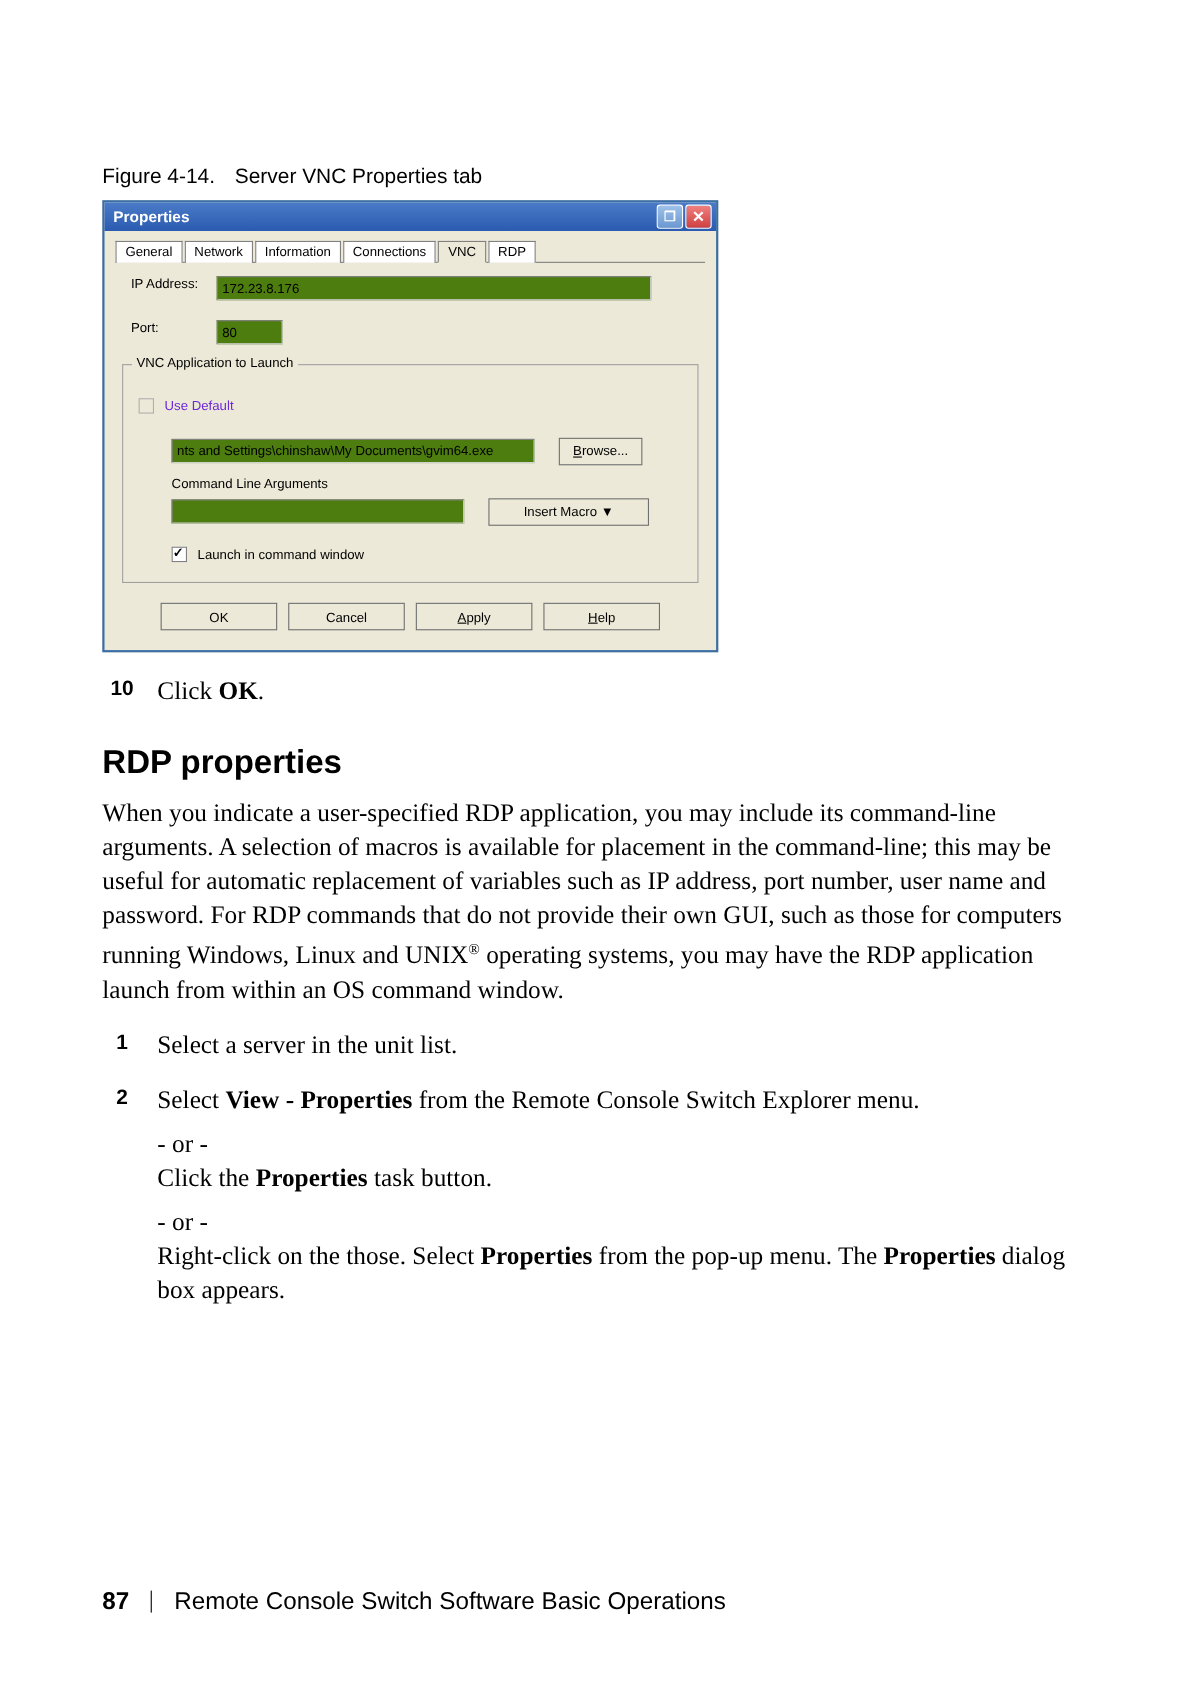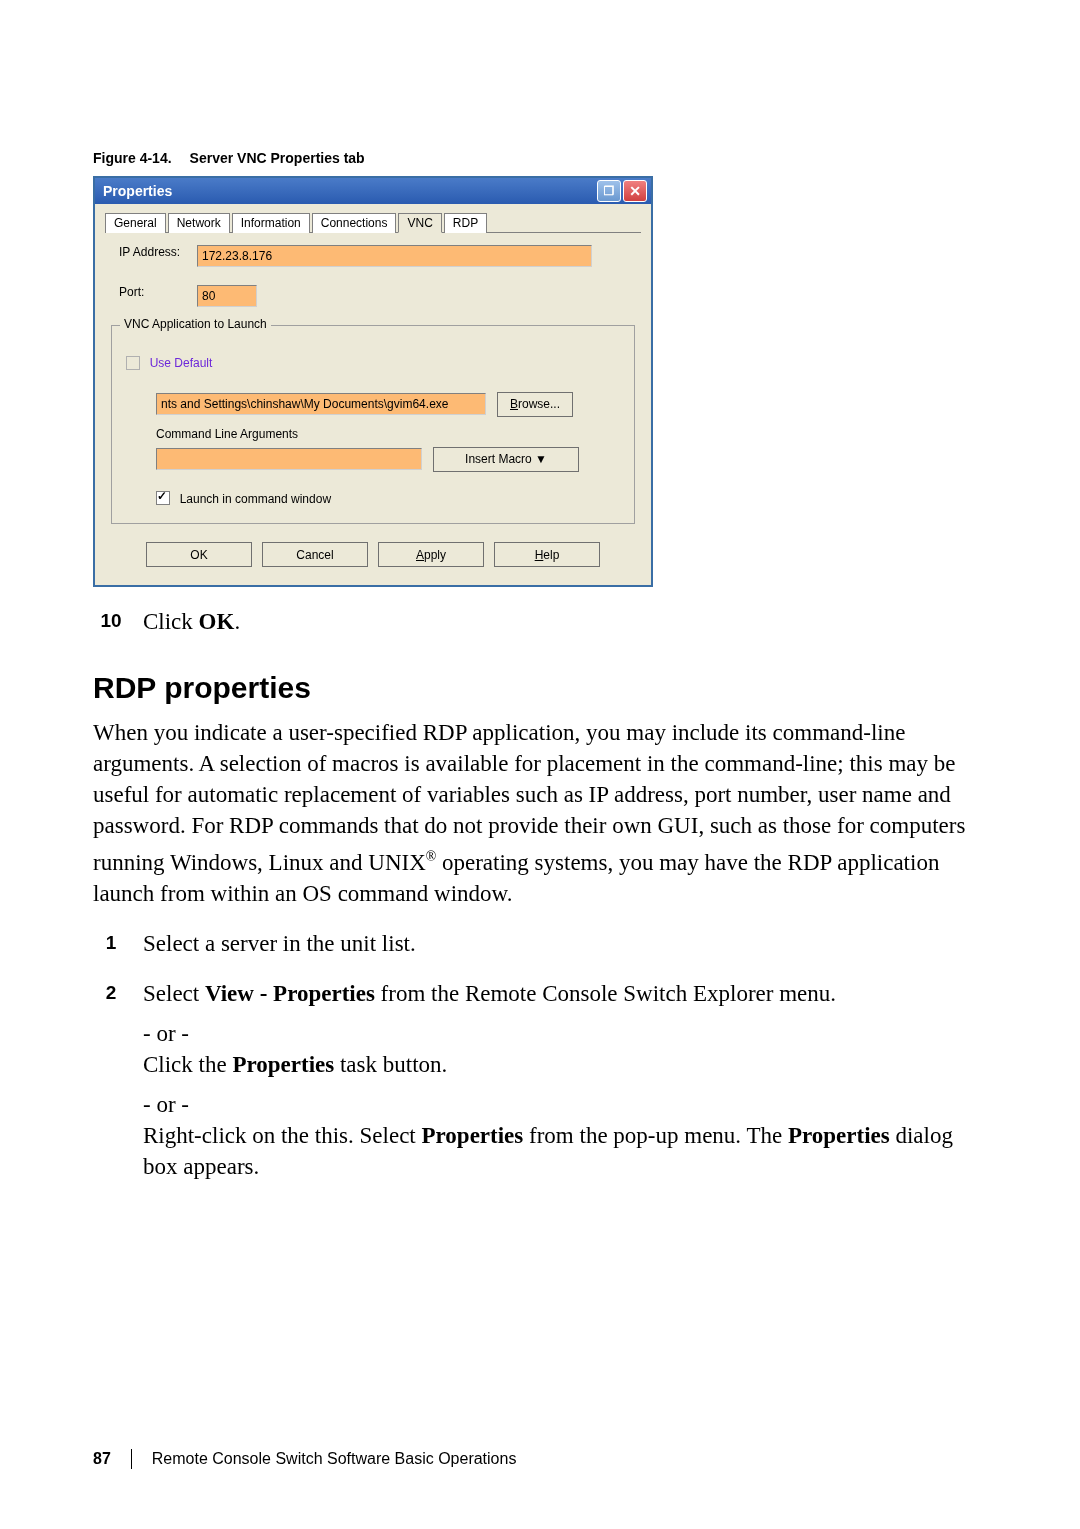--- a/index.html
+++ b/index.html
@@ -1,56 +1,56 @@
 <!DOCTYPE html>
 <html><head>
 <meta charset="utf-8">
 <style>
 html,body{margin:0;padding:0;background:#fff;font-family:"Times New Roman",serif;color:#000}
 .page{width:1080px;min-height:1529px;padding:150px 93px 60px 93px;box-sizing:border-box;position:relative}
-.fig-caption{font-family:Arial,Helvetica,sans-serif;font-weight:bold;font-size:14px;margin-bottom:10px}
+.fig-caption{font-family:Arial,Helvetica,sans-serif;font-weight:normal;font-size:19px;margin-bottom:10px}
 .fig-caption .num{margin-right:18px}
 .dialog{width:556px;border:2px solid #3a6ea5;background:#ece9d8;font-family:Tahoma,Arial,sans-serif;font-size:13px}
 .dlg-title{background:linear-gradient(#4a7bc8,#2a5bb0);height:26px;line-height:26px;color:#fff;padding:0 4px 0 8px;display:flex;align-items:center;justify-content:space-between}
 .dlg-title-text{font-weight:bold;font-size:14px}
 .win-btns{display:flex;gap:2px}
 .win-btn{width:22px;height:20px;border:1px solid #fff;border-radius:3px;display:flex;align-items:center;justify-content:center;font-size:12px;font-weight:bold;font-family:Arial}
 .max{background:linear-gradient(#9fc1ea,#6a98d0);color:#fff}
 .close{background:linear-gradient(#f08080,#d04040);color:#fff;font-size:14px}
 .dlg-body{padding:8px 10px 10px 10px}
 .tabrow{display:flex;border-bottom:1px solid #808080;margin-bottom:12px}
 .tab{border:1px solid #808080;border-bottom:none;padding:2px 8px;font-size:12px;background:#ffffff;margin-right:2px;font-family:"Microsoft Sans Serif",Tahoma,sans-serif;position:relative;top:1px}
 .tab.sel{background:#ece9d8;border-bottom:1px solid #ece9d8}
 .fld{display:flex;align-items:flex-start;margin:8px 0 18px 14px}
 .lbl{width:78px;font-size:12px}
-.tin{border:1px solid #808080;border-right-color:#d0d0d0;border-bottom-color:#d0d0d0;background:#fdba74;height:20px;padding:0 4px;font-family:Tahoma,sans-serif;font-size:12px}
+.tin{border:1px solid #808080;border-right-color:#d0d0d0;border-bottom-color:#d0d0d0;background:#4d7c0f;height:20px;padding:0 4px;font-family:Tahoma,sans-serif;font-size:12px}
 .w-wide{width:385px}
 .w-port{width:50px}
 .group{border:1px solid #a0a0a0;margin:0 6px 10px 6px;position:relative;padding:28px 14px 18px 14px}
 .group-title{position:absolute;top:-9px;left:8px;background:#ece9d8;padding:0 4px;font-size:12px}
 .chkbox{display:inline-block;width:12px;height:12px;border:1px solid #808080;background:#fff;vertical-align:middle;margin-right:6px;position:relative}
 .chkbox.dis{background:#ece9d8;border-color:#b0b0b0}
 .chkbox.checked::after{content:"✓";position:absolute;left:0;top:-3px;font-size:12px;font-weight:bold;color:#000}
 .chklbl{font-size:12px;vertical-align:middle}
 .dis-text{color:#6d28d9}
-.row{display:flex;align-items:center;gap:11px;margin-top:22px}
+.row{display:flex;align-items:center;gap:22px;margin-top:22px}
 .btn{border:1px solid #707070;background:#ece9d8;height:23px;padding:0 12px;font-family:Tahoma,sans-serif;font-size:12px;display:inline-flex;align-items:center;cursor:default}
 .btn .ul{text-decoration:underline}
 .cla-lbl{font-size:12px;margin-top:10px}
 .macro{width:120px;justify-content:center}
 .footer-btns{display:flex;justify-content:center;gap:10px;margin-top:8px;padding:8px 0}
 .footer-btns .btn{width:80px;justify-content:center}
 .step{display:flex;margin:20px 0 0 0;font-size:23px}
 .step .n{font-family:Arial,Helvetica,sans-serif;font-weight:bold;font-size:19px;width:36px;text-align:center;padding-right:14px;padding-top:3px}
 .step .t{flex:1;line-height:30px}
 .h2{font-family:Arial,Helvetica,sans-serif;font-weight:bold;font-size:30px;margin-top:34px}
 .para{font-size:23px;line-height:31px;margin-top:12px}
 .sub{margin-left:50px;font-size:23px;line-height:31px;margin-top:2px}
 .or{margin-left:50px;font-size:23px;margin-top:12px}
-.pgfoot{position:absolute;bottom:60px;left:93px;display:flex;align-items:center;font-family:Arial,Helvetica,sans-serif;font-size:16px}
+.pgfoot{position:absolute;bottom:60px;left:93px;display:flex;align-items:center;font-family:Arial,Helvetica,sans-serif;font-size:22px}
 .pgnum{font-weight:bold;margin-right:20px}
 .pgbar{border-left:1px solid #000;height:20px;margin-right:20px}
 sup{font-size:0.6em}
 </style>
 </head>
 <body>
 
 <div class="page">
   <div class="fig-caption">
     <span class="num">Figure 4-14.</span><span>Server VNC Properties tab</span>
@@ -135,20 +135,20 @@
     <div class="n">1</div>
     <div class="t">Select a server in the unit list.</div>
   </div>
   <div class="step">
     <div class="n">2</div>
     <div class="t"><span>Select </span><b>View - Properties</b><span> from the Remote Console Switch Explorer menu.</span></div>
   </div>
   <div class="or">- or -</div>
   <div class="sub"><span>Click the </span><b>Properties</b><span> task button.</span></div>
   <div class="or">- or -</div>
-  <div class="sub"><span>Right-click on the this. Select </span><b>Properties</b><span> from the pop-up menu. The </span><b>Properties</b><span> dialog box appears.</span></div>
+  <div class="sub"><span>Right-click on the those. Select </span><b>Properties</b><span> from the pop-up menu. The </span><b>Properties</b><span> dialog box appears.</span></div>
 
   <div class="pgfoot">
     <span class="pgnum">87</span>
     <span class="pgbar"></span>
     <span>Remote Console Switch Software Basic Operations</span>
   </div>
 </div>
 
 </body></html>

